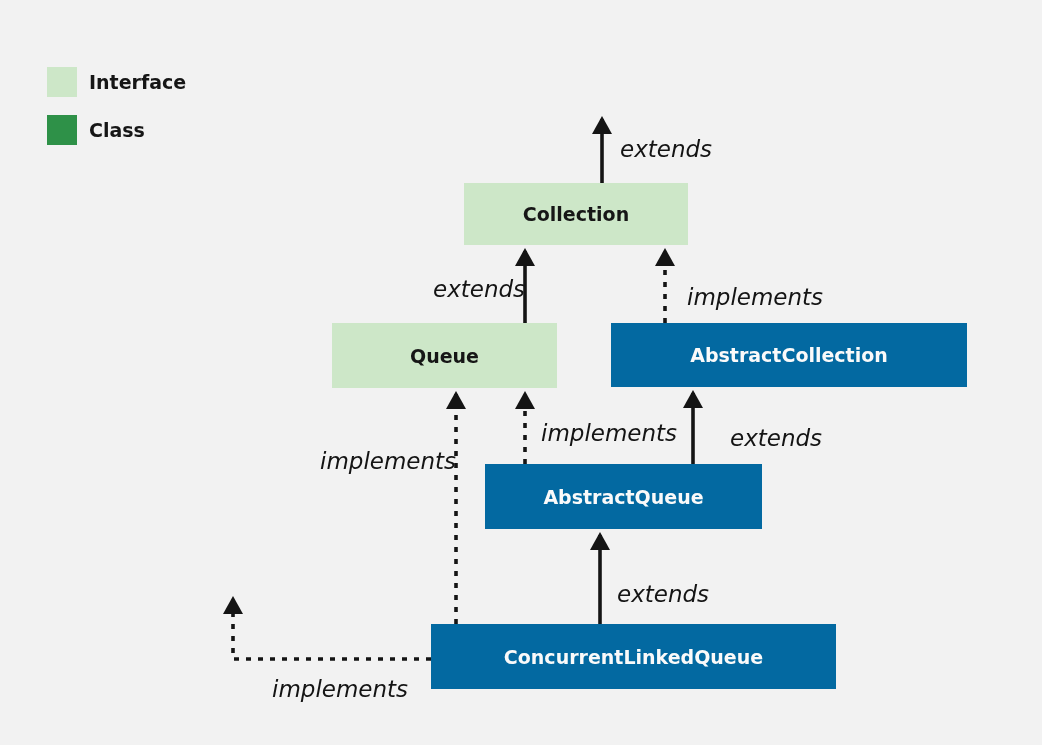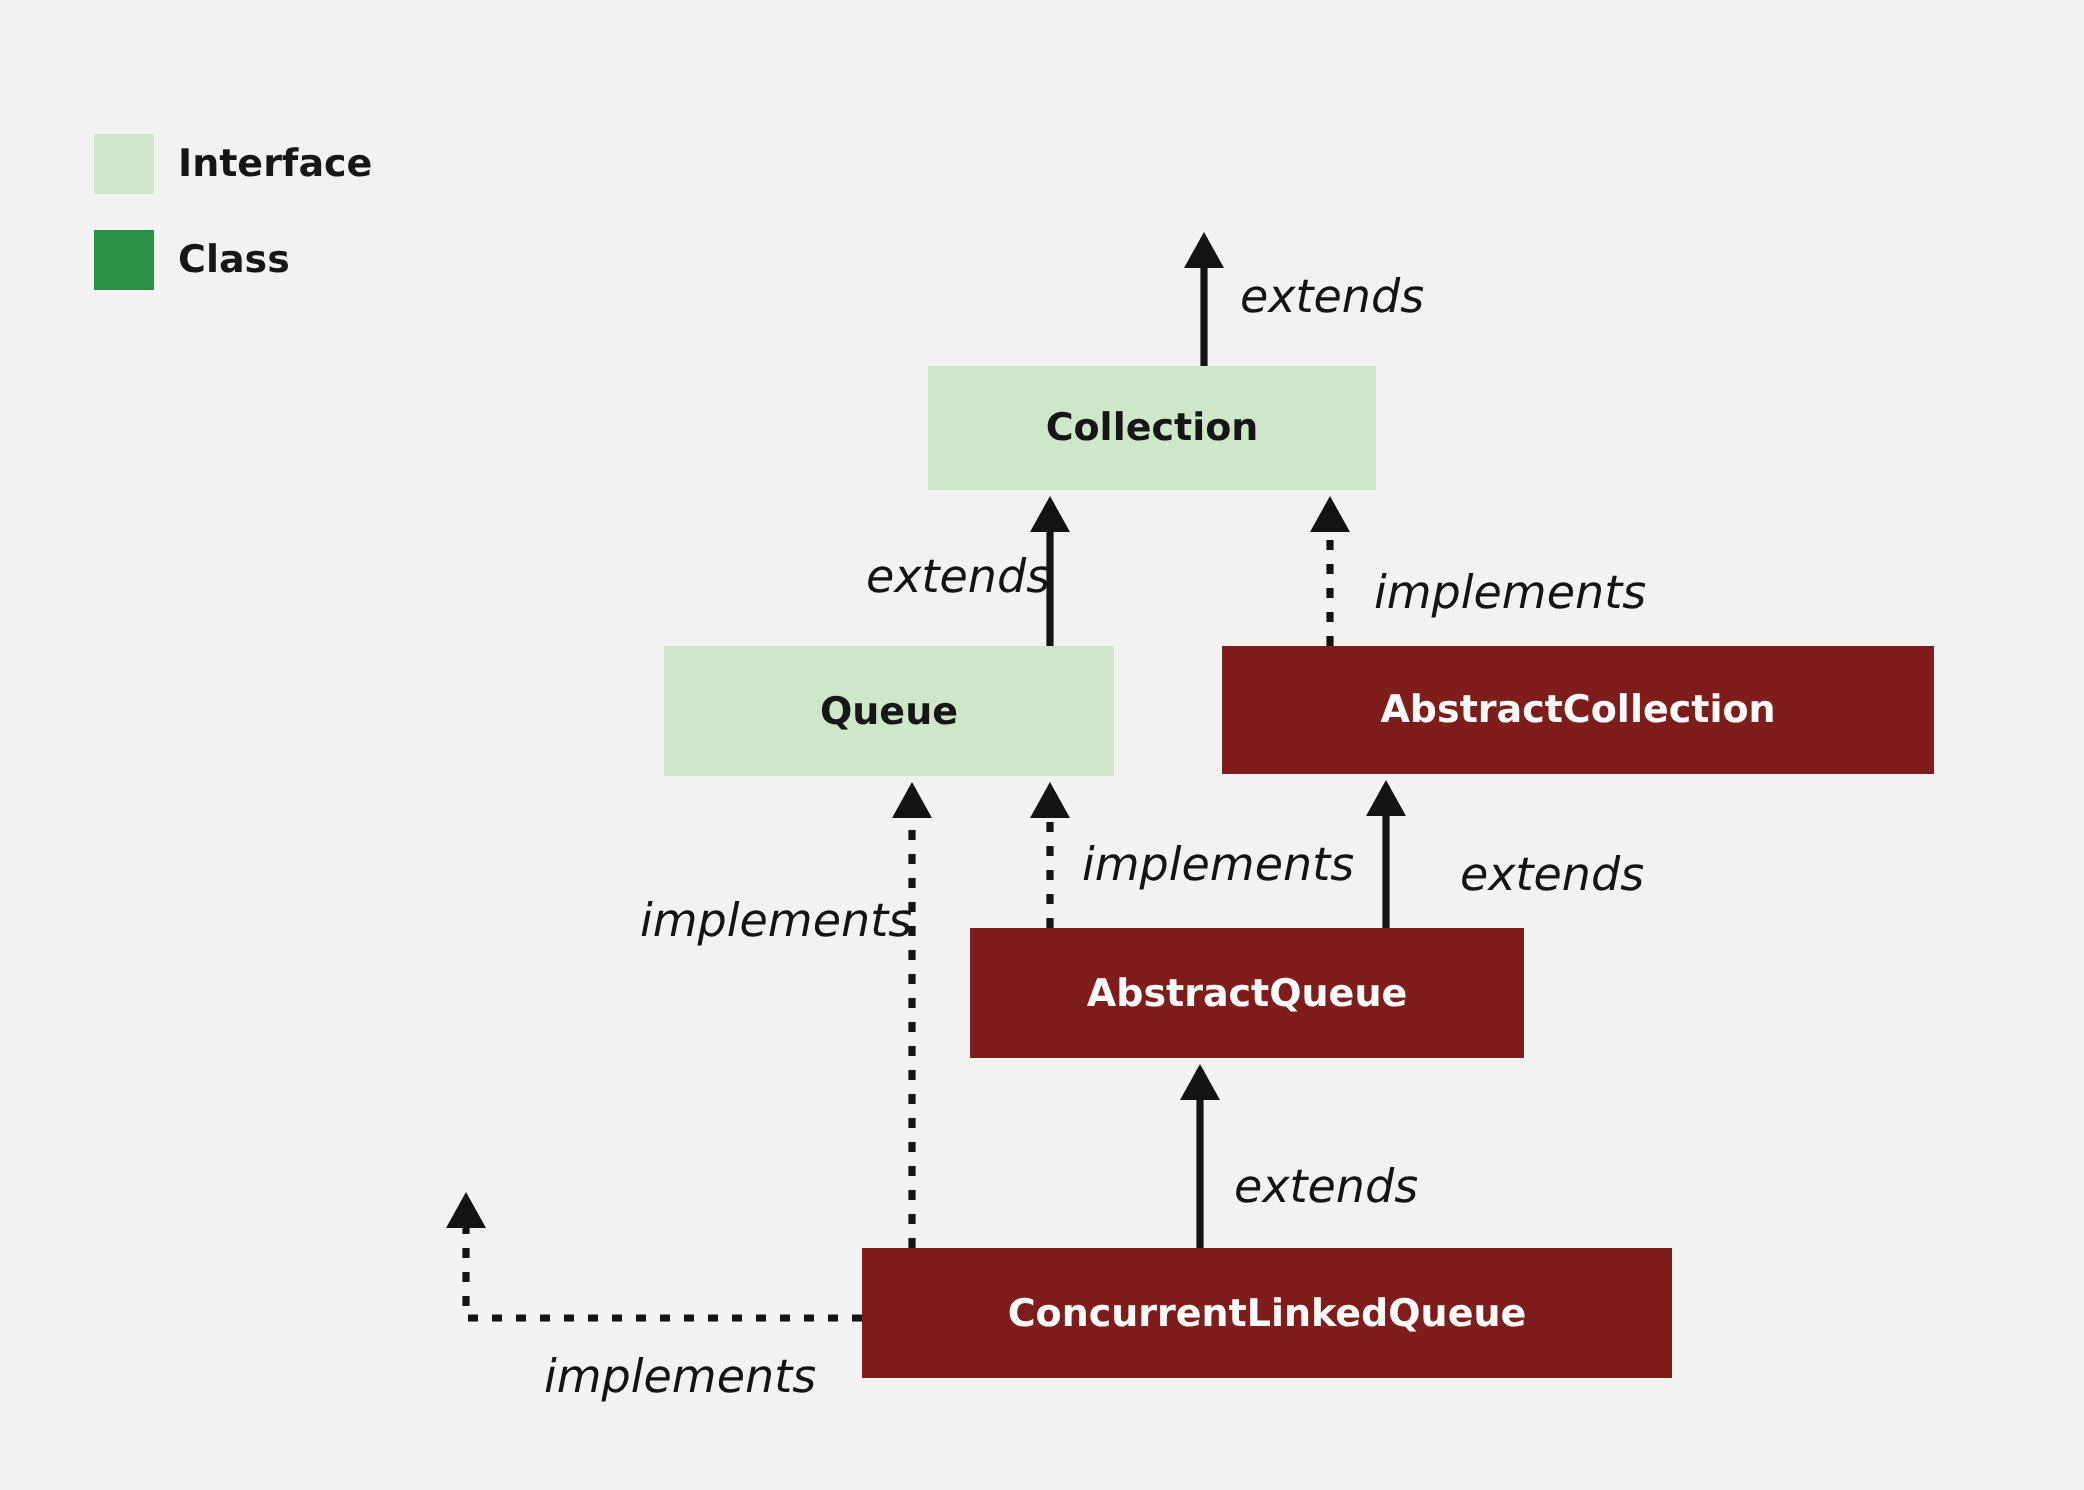--- a/index.html
+++ b/index.html
@@ -18,21 +18,21 @@
     position: absolute;
     display: flex;
     align-items: center;
     justify-content: center;
     font-weight: bold;
     font-size: 19px;
     color: #161616;
     white-space: nowrap;
   }
   .node.interface { background: #cde7c8; }
-  .node.cls { background: #7f1d1d; color: #fafafa; }
+  .node.cls { background: #0369a1; color: #fafafa; }
 
   [data-name="node-iterable"]               { left: 475px; top:  50px; width: 223px; height: 63px; }
   [data-name="node-collection"]             { left: 464px; top: 183px; width: 224px; height: 62px; }
   [data-name="node-queue"]                  { left: 332px; top: 323px; width: 225px; height: 65px; }
   [data-name="node-abstract-collection"]    { left: 611px; top: 323px; width: 356px; height: 64px; }
   [data-name="node-abstract-queue"]         { left: 485px; top: 464px; width: 277px; height: 65px; }
   [data-name="node-serializable"]           { left: 119px; top: 528px; width: 233px; height: 65px; }
   [data-name="node-concurrent-linked-queue"]{ left: 431px; top: 624px; width: 405px; height: 65px; }
 
   .edge-label {

